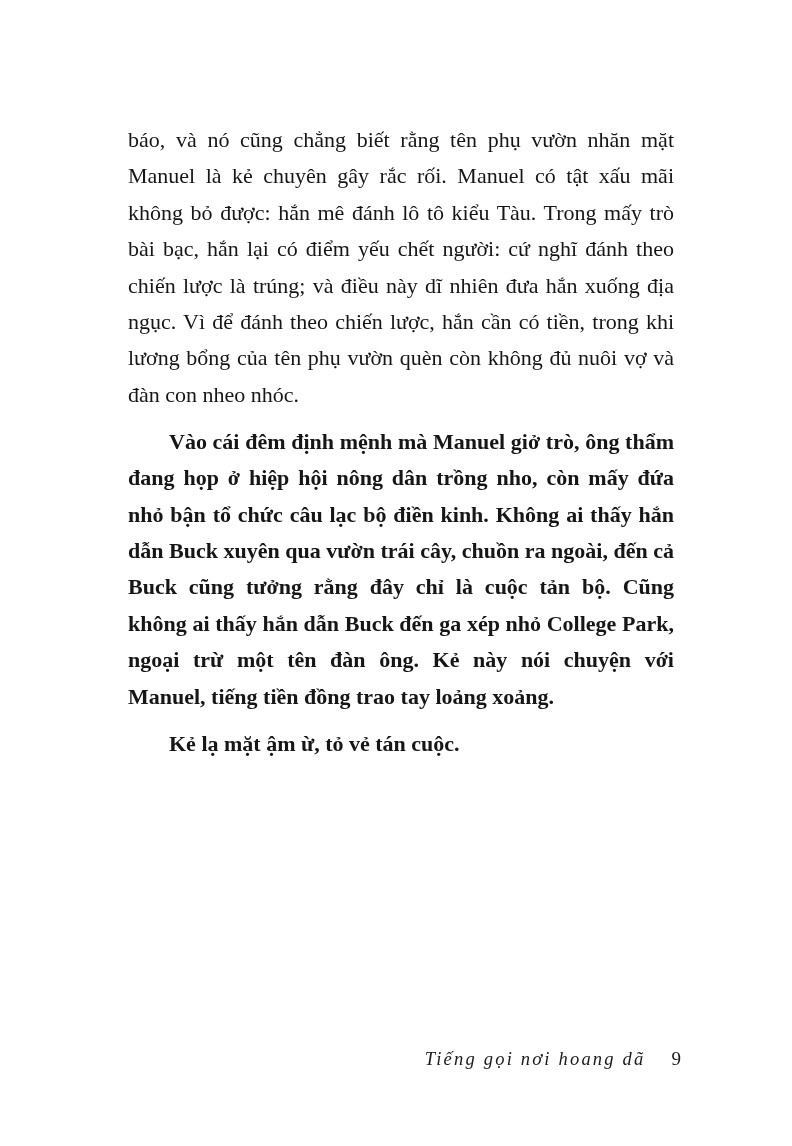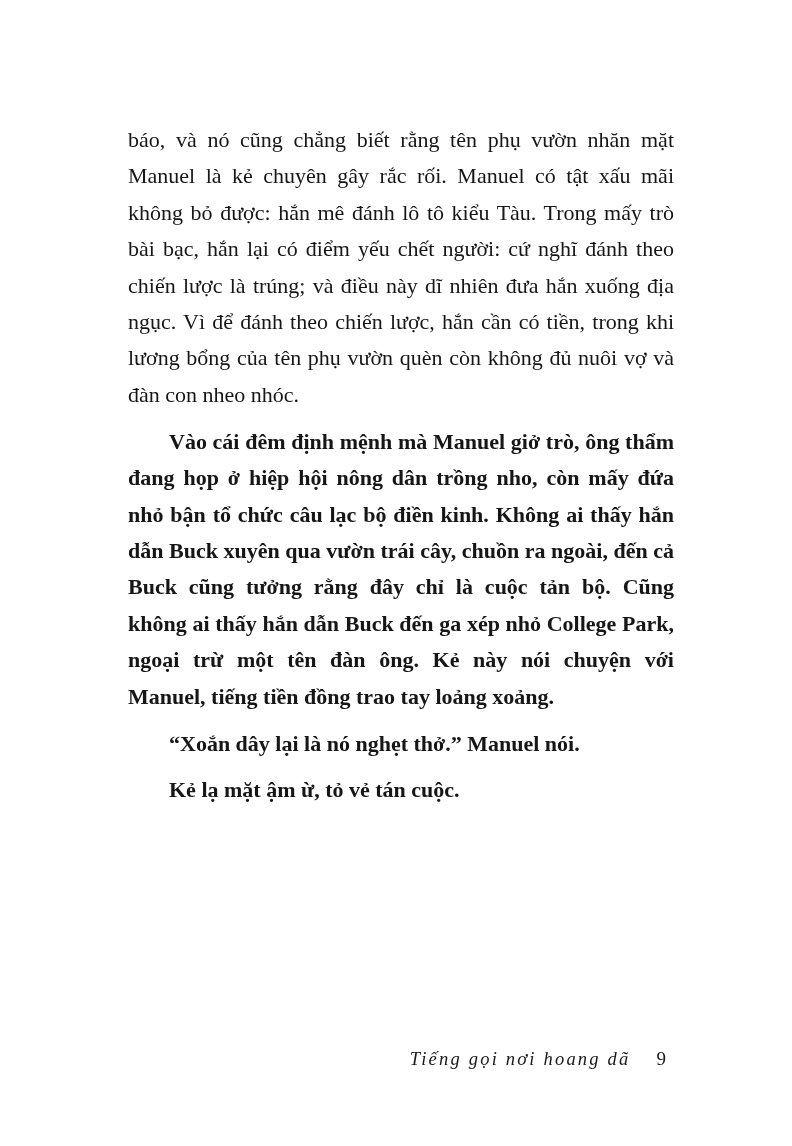--- a/index.html
+++ b/index.html
@@ -33,21 +33,21 @@
     .text-block p {
       margin: 0 0 10.5px 0;
       padding: 0;
     }
     .text-block p.indented {
       text-indent: 41px;
       font-weight: bold;
     }
     .footer {
       position: absolute;
-      left: 120px;
+      left: 135px;
       top: 1048px;
       width: 546px;
       display: flex;
       justify-content: flex-end;
       align-items: flex-end;
     }
     .footer .book-title {
       font-style: italic;
       font-size: 18.5px;
       letter-spacing: 2.2px;
@@ -61,21 +61,20 @@
     }
   </style>
 </head>
 <body>
 
 <div class="page">
 
   <div class="text-block">
     <p>báo, và nó cũng chẳng biết rằng tên phụ vườn nhăn mặt Manuel là kẻ chuyên gây rắc rối. Manuel có tật xấu mãi không bỏ được: hắn mê đánh lô tô kiểu Tàu. Trong mấy trò bài bạc, hắn lại có điểm yếu chết người: cứ nghĩ đánh theo chiến lược là trúng; và điều này dĩ nhiên đưa hắn xuống địa ngục. Vì để đánh theo chiến lược, hắn cần có tiền, trong khi lương bổng của tên phụ vườn quèn còn không đủ nuôi vợ và đàn con nheo nhóc.</p>
     <p class="indented">Vào cái đêm định mệnh mà Manuel giở trò, ông thẩm đang họp ở hiệp hội nông dân trồng nho, còn mấy đứa nhỏ bận tổ chức câu lạc bộ điền kinh. Không ai thấy hắn dẫn Buck xuyên qua vườn trái cây, chuồn ra ngoài, đến cả Buck cũng tưởng rằng đây chỉ là cuộc tản bộ. Cũng không ai thấy hắn dẫn Buck đến ga xép nhỏ College Park, ngoại trừ một tên đàn ông. Kẻ này nói chuyện với Manuel, tiếng tiền đồng trao tay loảng xoảng.</p>
-    <p class="indented">“Xoắn dây lại là nó nghẹt thở.” Manuel nói.</p>
     <p class="indented">Kẻ lạ mặt ậm ừ, tỏ vẻ tán cuộc.</p>
   </div>
 
   <div class="footer">
     <span class="book-title">Tiếng gọi nơi hoang dã</span>
     <span class="page-number">9</span>
   </div>
 
 </div>
 

